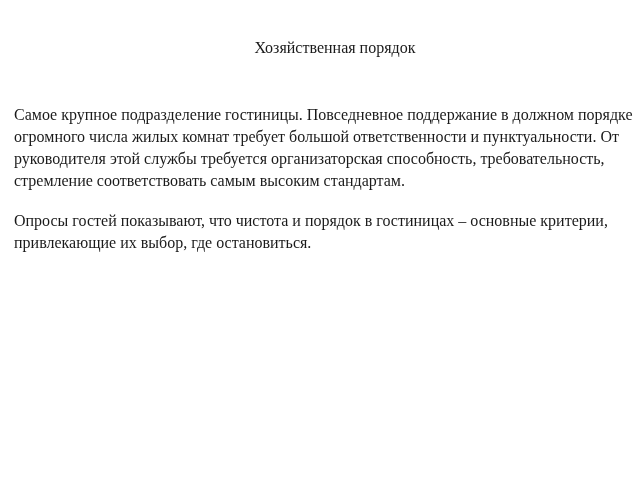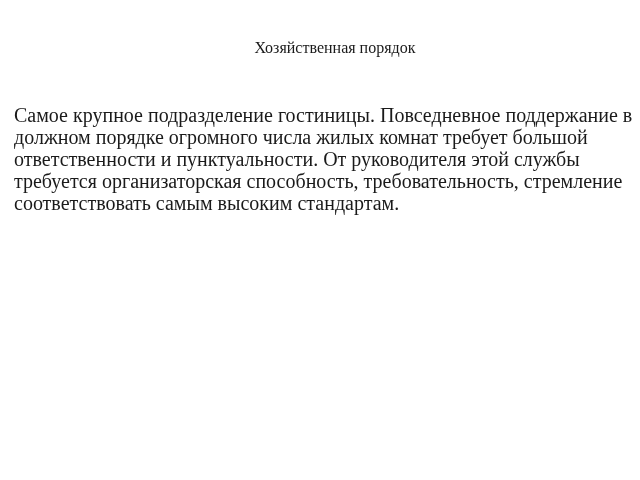--- a/index.html
+++ b/index.html
@@ -24,27 +24,28 @@
       font-size: 16px;
       line-height: 20px;
       padding-left: 30px;
       box-sizing: border-box;
     }
     .body-text {
       position: absolute;
       left: 14px;
       top: 104px;
       width: 620px;
-      font-size: 20px;
+      font-size: 16px;
       line-height: 22px;
     }
     .para {
       margin: 0 0 18px 0;
     }
   </style>
 </head>
 <body>
 
 <div class="title">Хозяйственная порядок</div>
 
 <div class="body-text">
   <p class="para">Самое крупное подразделение гостиницы. Повседневное поддержание в должном порядке огромного числа жилых комнат требует большой ответственности и пунктуальности. От руководителя этой службы требуется организаторская способность, требовательность, стремление соответствовать самым высоким стандартам.</p>
+  <p class="para">Опросы гостей показывают, что чистота и порядок в гостиницах – основные критерии, привлекающие их выбор, где остановиться.</p>
 </div>
 
 </body></html>

